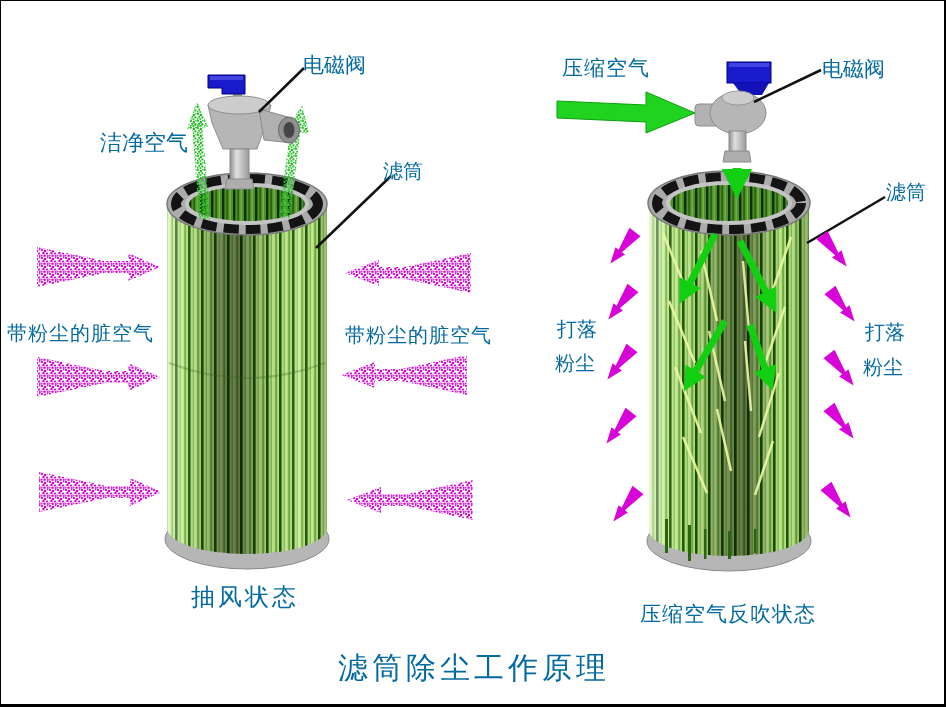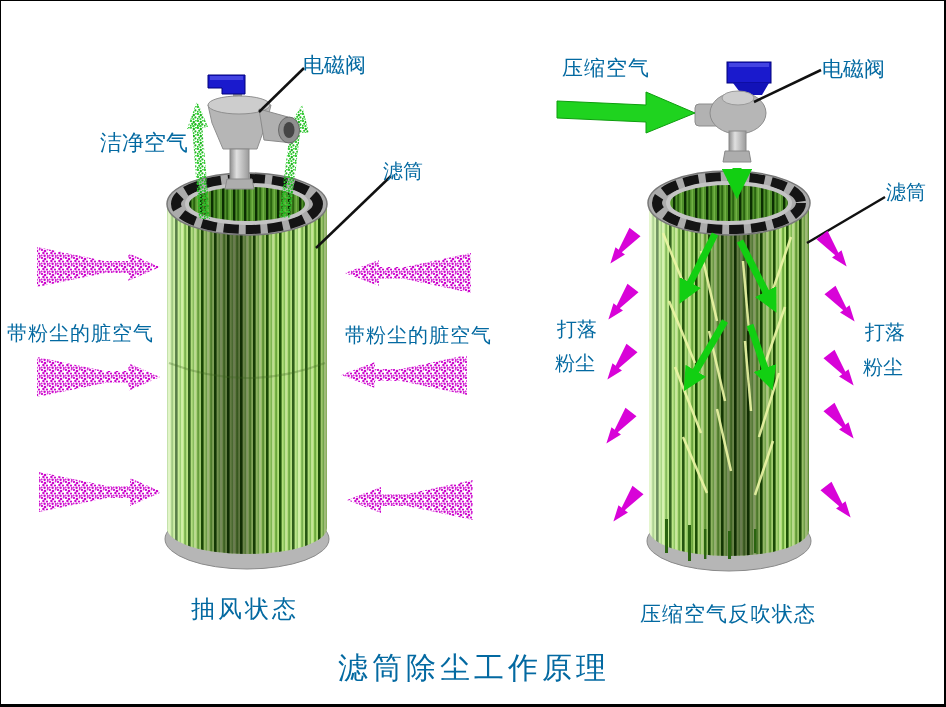--- a/index.html
+++ b/index.html
@@ -20,21 +20,21 @@
     color:#0369a1;
     font-family:"DejaVu Serif","Liberation Serif",serif;
     white-space:nowrap;
     line-height:1.1;
   }
   #lb-valve-l {left:302px; top:53px;  font-size:21px;}
   #lb-clean   {left:99px;  top:130px; font-size:22px;}
   #lb-filter-l{left:382px; top:159px; font-size:20px;}
   #lb-dirty-l {left:6px;   top:321px; font-size:20px; letter-spacing:1px;}
   #lb-dirty-m {left:344px; top:323px; font-size:20px; letter-spacing:1px;}
-  #lb-cap-l   {left:190px; top:595px; font-size:24px; letter-spacing:3px;}
+  #lb-cap-l   {left:190px; top:583px; font-size:24px; letter-spacing:3px;}
   #lb-comp    {left:561px; top:56px;  font-size:21px; letter-spacing:1px;}
   #lb-valve-r {left:821px; top:57px;  font-size:21px;}
   #lb-filter-r{left:885px; top:180px; font-size:20px;}
   #lb-dust-l1 {left:556px; top:317px; font-size:20px;}
   #lb-dust-l2 {left:554px; top:351px; font-size:20px;}
   #lb-dust-r1 {left:864px; top:320px; font-size:20px;}
   #lb-dust-r2 {left:862px; top:355px; font-size:20px;}
   #lb-cap-r   {left:639px; top:602px; font-size:21px; letter-spacing:1px;}
   #lb-title   {left:0; top:650px; width:946px; text-align:center;
                font-size:30px; letter-spacing:4px;}

